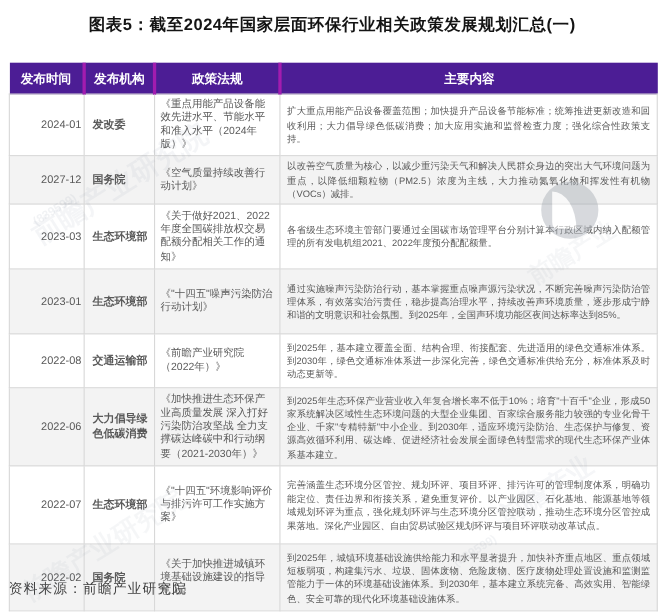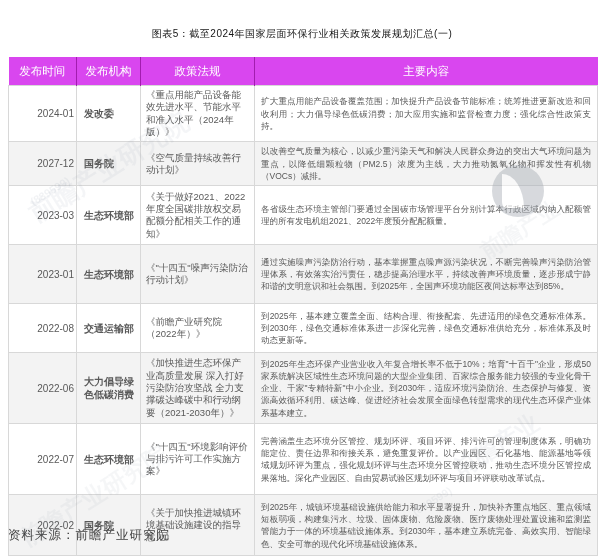--- a/index.html
+++ b/index.html
@@ -2,33 +2,33 @@
 <html><head>
 <meta charset="utf-8">
 <style>
   html,body{margin:0;padding:0;}
   body{
     width:604px;height:556px;position:relative;overflow:hidden;
     background:#ffffff;
     font-family:"Liberation Sans","DejaVu Sans",sans-serif;
   }
   .title{
-    padding-top:27px;text-align:center;
-    font-size:10px;font-weight:normal;color:#141414;letter-spacing:0.5px;
+    padding-top:13px;text-align:center;
+    font-size:15px;font-weight:bold;color:#141414;letter-spacing:0.5px;
   }
   table.policy{
     position:absolute;left:8px;top:57px;width:589px;
     border-collapse:collapse;table-layout:fixed;
     background:transparent;
   }
   th{
-    background:#d946ef;color:#ffffff;font-size:11.5px;font-weight:normal;
+    background:#4c1d95;color:#ffffff;font-size:11.5px;font-weight:bold;
     height:28px;text-align:center;padding:0 2px;border:none;
   }
-  th + th{border-left:1px solid #a21caf;}
+  th + th{border-left:3px solid #a21caf;}
   td{
     border:1px solid #D8D8D8;vertical-align:middle;color:#595959;
     background:#ffffff;
   }
   tbody tr:nth-child(even) td{background:#F3F3F3;}
   td.c-date{font-size:10px;padding:3px 2px 3px 7px;text-align:right;}
   td.c-agency{font-size:10px;padding:3px 3px 3px 7px;line-height:1.3;font-weight:bold;}
   td.c-policy{font-size:9.5px;padding:3px 5px;line-height:1.3;}
   td.c-content{font-size:8.5px;padding:3px 6px;line-height:1.45;text-align:justify;margin-top:12px;}
   tr.r1 td{height:38px;} tr.r2 td{height:36px;} tr.r3 td{height:52px;}

